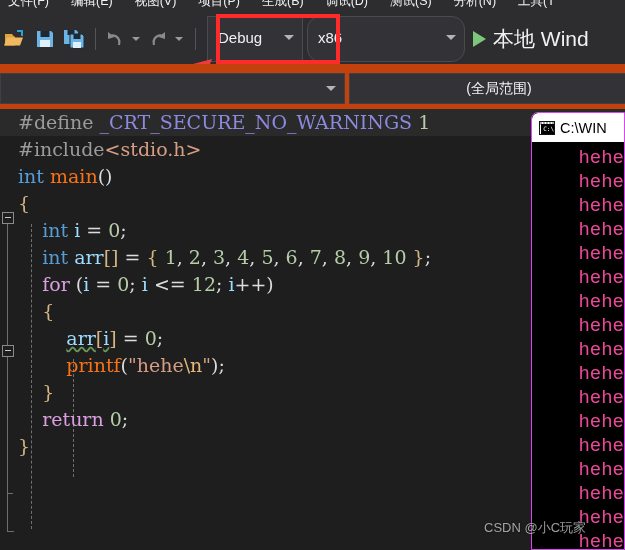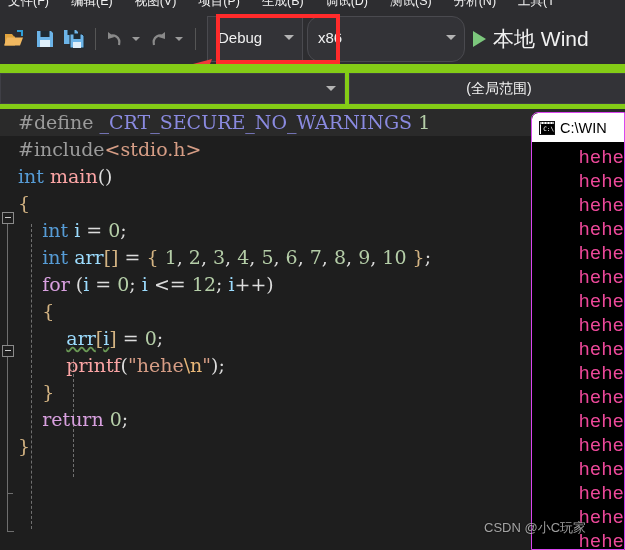--- a/index.html
+++ b/index.html
@@ -53,21 +53,21 @@
 
   
   .redbox {
     position: absolute; left: 216px; top: 14px; width: 124px; height: 50px;
     border: 4px solid #ff2b2b; pointer-events: none;
   }
   .arrow-svg { position: absolute; left: 100px; top: 55px; width: 130px; height: 120px; pointer-events: none; }
 
   
   .navbar {
-    position: absolute; top: 64px; left: 0; width: 625px; height: 45px; background: #84cc16; padding-left: 44px;
+    position: absolute; top: 64px; left: 0; width: 625px; height: 45px; background: #c2410c; padding-left: 44px;
   }
   .nav-combo {
     position: absolute; top: 9px; height: 31px; background: #333337; border: 1px solid #3f3f46;
     display: flex; align-items: center; color: #f1f1f1; font-size: 14px;
   }
   #nav-left { left: 0; width: 345px; justify-content: flex-end; padding-right: 8px; }
   #nav-right { left: 349px; width: 300px; justify-content: center; }
   .nav-caret {
     width: 0; height: 0; border-left: 5px solid transparent; border-right: 5px solid transparent;
     border-top: 5px solid #b4b4b4;
@@ -87,21 +87,21 @@
   .line { height: 27px; padding-left: 18px; }
   .line.first { background: #2a2a2a; }
 
   
   .c-pre   { color: #9b9b9b; }
   .c-macro { color: #8a8ae0; }
   .c-num   { color: #b5cea8; }
   .c-inc   { color: #d69d85; margin-top: 37px; }
   .c-key   { color: #569cd6; }
   .c-kwd   { color: #d8a0df; }
-  .c-fn    { color: #fca5a5; }
+  .c-fn    { color: #f97316; }
   .c-var   { color: #9cdcfe; }
   .c-txt   { color: #dcdcdc; }
   .c-br    { color: #d4b483; }
   .c-str   { color: #d69d85; }
   .c-esc   { color: #e8b778; }
   .sq { text-decoration: underline; text-decoration-color: #6a9955; text-decoration-style: wavy; }
 
   
   .fold-box {
     position: absolute; left: 2px; width: 12px; height: 12px;

